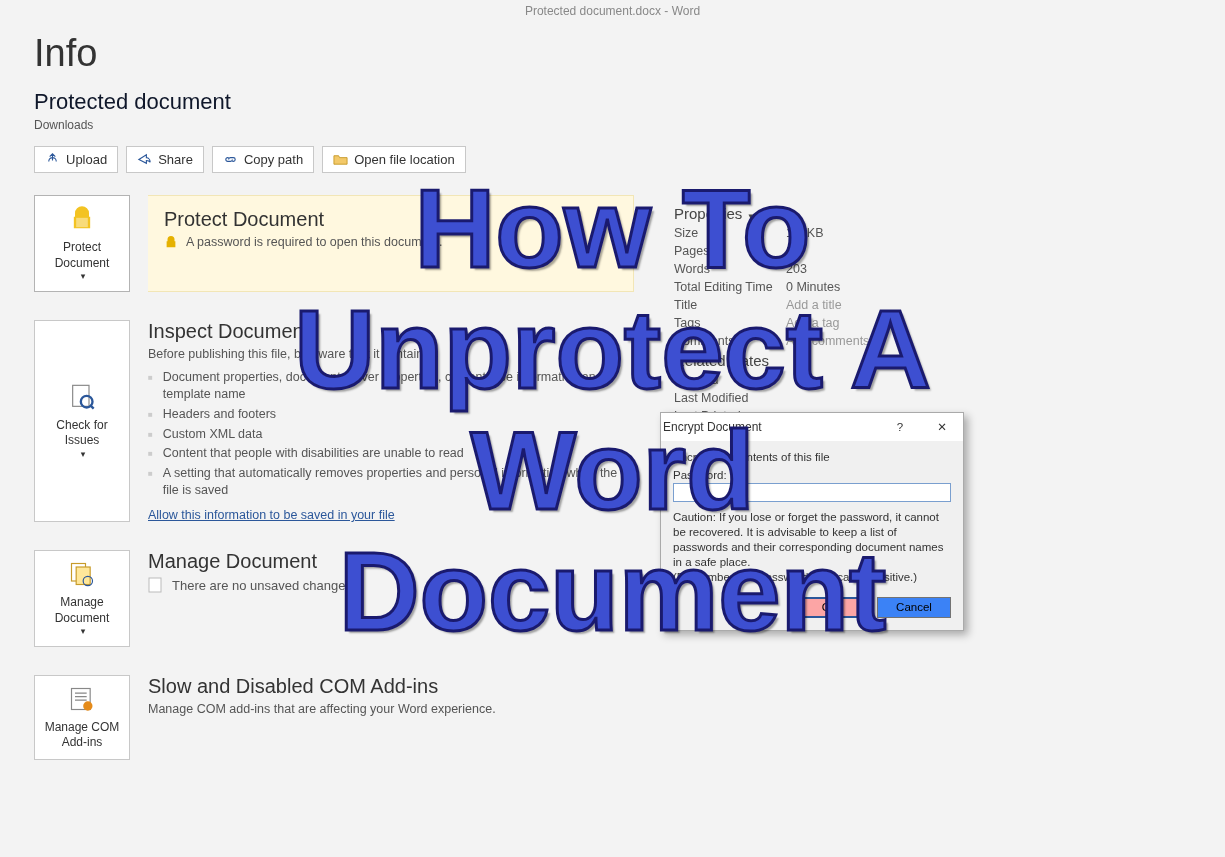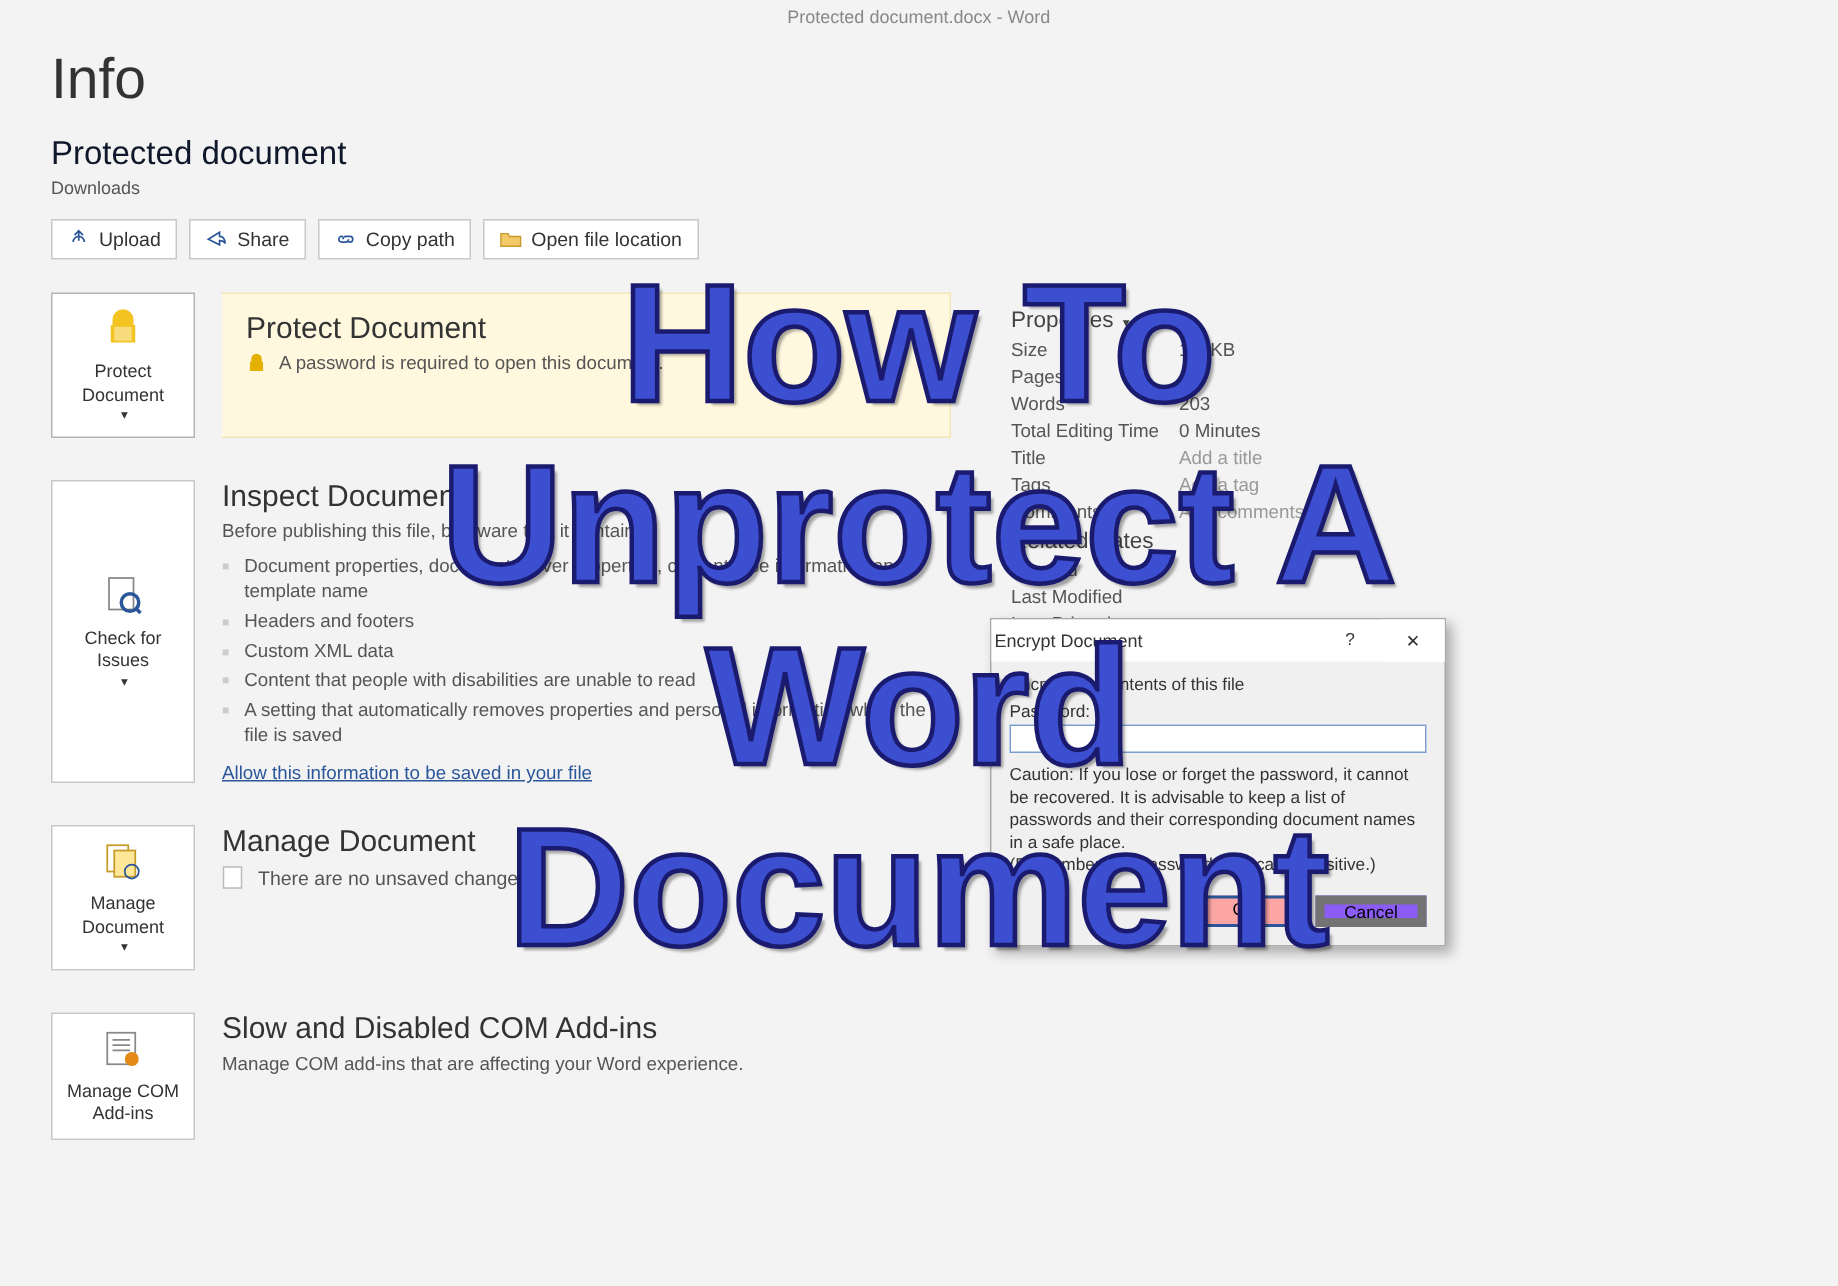--- a/index.html
+++ b/index.html
@@ -176,22 +176,22 @@
   width: 100%;
   border:1px solid #7a9fcf;
   height: 19px;
   padding: 1px 3px;
   background:#fff;
 }
 .dlg-body .warn { margin-top:8px; line-height:1.3;}
 .dlg-btns { display:flex; justify-content:flex-end; gap:10px; padding: 6px 12px 12px;}
 .dlg-btns button {
   width: 74px; height: 21px;
-  border: 6px solid #737373;
-  background: #8b5cf6;
+  border: 1px solid #737373;
+  background: #3b82f6;
   font-size: 11.5px;
   cursor:pointer;
 }
 .dlg-btns button.primary { border: 2px solid #2b579a; background:#fca5a5;}
 
 
 .overlay-text {
   position:absolute;
   left: 50%; top: 48%;
   transform: translate(-50%, -50%);

